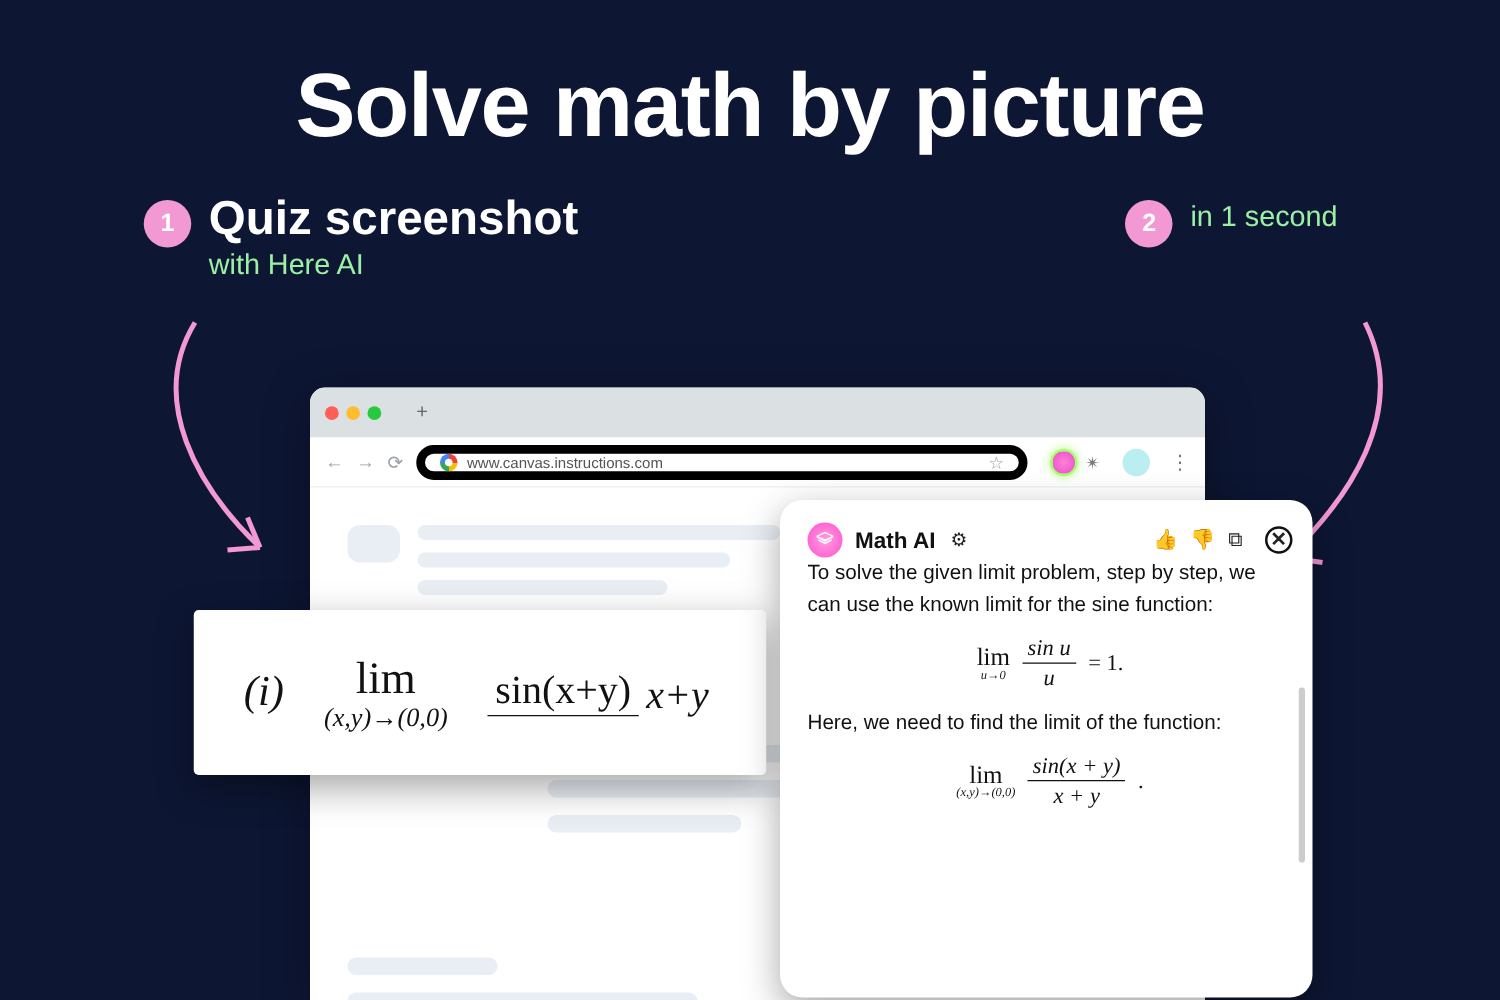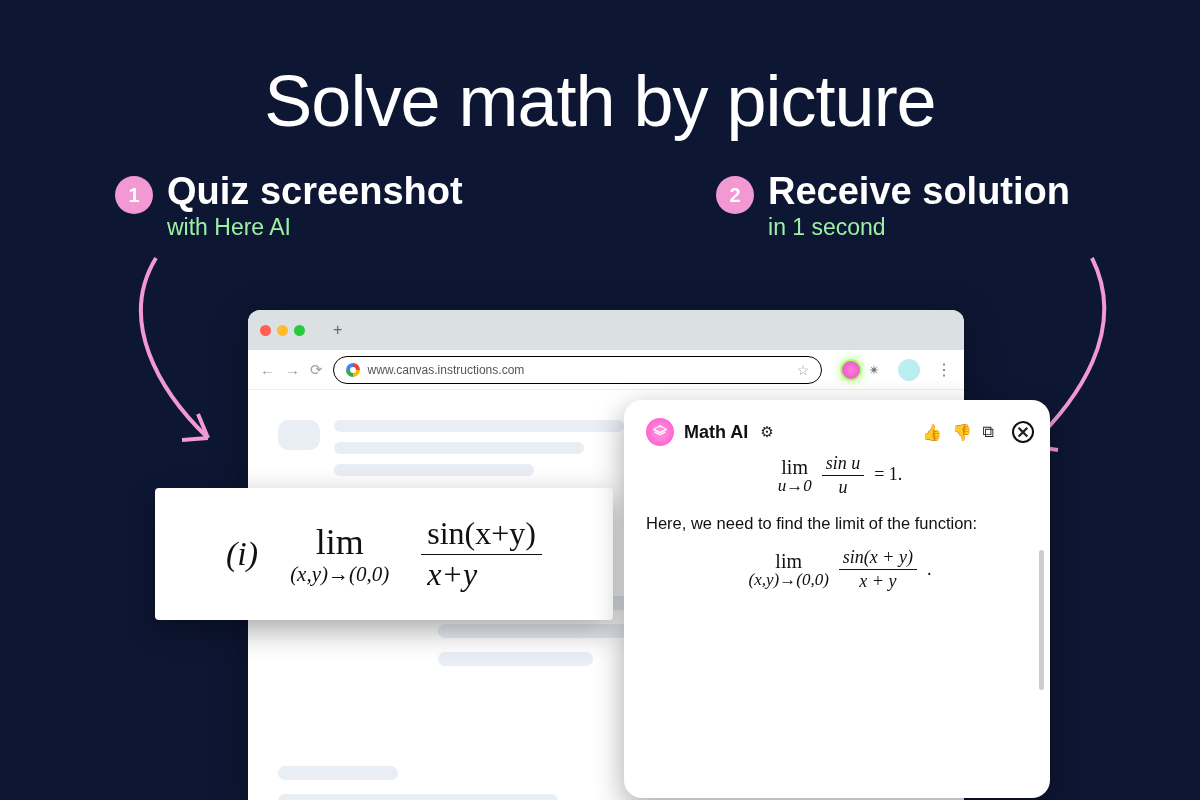--- a/index.html
+++ b/index.html
@@ -7,23 +7,23 @@
     width: 1200px;
     height: 800px;
     background: #0d1633;
     font-family: -apple-system, BlinkMacSystemFont, 'Segoe UI', sans-serif;
     overflow: hidden;
     position: relative;
   }
   .hero-title {
     color: #fff;
     font-size: 72px;
-    font-weight: 400;
+    font-weight: 700;
     text-align: center;
-    padding-top: 60px;
+    padding-top: 44px;
     letter-spacing: -1px;
   }
   .steps {
     display: flex;
     justify-content: space-between;
     padding: 30px 130px 0 115px;
   }
   .step { display: flex; align-items: flex-start; gap: 14px; }
   .step-num {
     width: 38px; height: 38px;
@@ -83,21 +83,21 @@
   .tab-x { color: #888; font-size: 13px; }
   .tab-plus { color: #666; margin-left: 14px; font-size: 16px; }
   .navbar {
     height: 40px; background: #fff;
     border-bottom: 1px solid #eee;
     display: flex; align-items: center; padding: 0 12px; gap: 10px;
   }
   .navbtn { color: #9aa0a6; font-size: 15px; }
   .url {
     flex: 1; height: 28px;
-    border: 1px solid #000000;
+    border: 7px solid #000000;
     border-radius: 14px;
     display: flex; align-items: center;
     padding: 0 12px; gap: 8px;
     font-size: 12px; color: #555;
   }
   .gicon {
     width: 14px; height: 14px;
     background: conic-gradient(#ea4335 0 90deg,#fbbc05 90deg 180deg,#34a853 180deg 270deg,#4285f4 270deg 360deg);
     border-radius: 50%;
     position: relative;
@@ -137,21 +137,21 @@
     border-radius: 4px;
     box-shadow: 0 10px 30px rgba(0,0,0,.35);
     display: flex; align-items: center; justify-content: center;
     font-family: 'Georgia','Times New Roman',serif;
   }
   .math-expr { display: flex; align-items: center; gap: 32px; font-size: 32px; color: #111; }
   .ilabel { font-style: italic; font-size: 34px; }
   .lim-block { display: flex; flex-direction: column; align-items: center; line-height: 1; }
   .lim-top { font-size: 36px; }
   .lim-sub { font-size: 21px; font-style: italic; margin-top: 4px; }
-  .frac { display: inline-flex; flex-direction: column; align-items: flex-start; line-height: 1.05; }
+  .frac { display: inline-flex; flex-direction: row; align-items: center; line-height: 1.05; }
   .frac .num { border-bottom: 1.5px solid #111; padding: 0 6px 3px; }
   .frac .den { padding: 3px 6px 0; font-style: italic; }
 
   
   .panel {
     position: absolute;
     left: 624px; top: 400px;
     width: 426px; height: 398px;
     background: #fff;
     border-radius: 18px;
@@ -177,21 +177,21 @@
   .eqn {
     text-align: center;
     font-family: 'Georgia','Times New Roman', serif;
     font-style: italic;
     margin: 8px 0 14px;
     display: flex; justify-content: center; align-items: center; gap: 10px;
     font-size: 18px;
   }
   .eqn .lim-block2 { display: inline-flex; flex-direction: column; align-items: center; font-style: normal; line-height: 1; }
   .eqn .lim-top2 { font-size: 20px; }
-  .eqn .lim-sub2 { font-size: 17px; font-style: italic; }
+  .eqn .lim-sub2 { font-size: 10px; font-style: italic; }
   .frac2 { display: inline-flex; flex-direction: column; align-items: center; line-height:1.05; font-style: normal;}
   .frac2 .num2 { border-bottom: 1.3px solid #111; padding: 0 4px 2px; font-style: italic;}
   .frac2 .den2 { padding: 2px 4px 0; font-style: italic;}
   .scroll-hint {
     position: absolute; right: 6px; top: 150px;
     width: 5px; height: 140px; background: #ccc; border-radius: 3px;
   }
 </style>
 </head>
 <body>
@@ -202,21 +202,20 @@
   <div class="step">
     <div class="step-num">1</div>
     <div class="step-text">
       <div class="t1">Quiz screenshot</div>
       <div class="t2">with Here AI</div>
     </div>
   </div>
   <div class="step">
     <div class="step-num">2</div>
     <div class="step-text">
-      <div class="t1">Receive solution</div>
       <div class="t2">in 1 second</div>
     </div>
   </div>
 </div>
 
 <svg class="arrow-left" width="120" height="210">
   <path d="M 28 8 C -10 70, 30 140, 80 188"></path>
   <path d="M 80 188 l -10 -24 M 80 188 l -26 2"></path>
 </svg>
 <svg class="arrow-right" width="120" height="220">
@@ -294,20 +293,21 @@
     <span class="panel-title">Math AI</span>
     <span class="panel-gear">⚙</span>
     <div class="panel-icons">
       <span>👍</span>
       <span>👎</span>
       <span>⧉</span>
       <span class="close-btn">✕</span>
     </div>
   </div>
   <div class="panel-body">
+    <p>To solve the given limit problem, step by step, we can use the known limit for the sine function:</p>
     <div class="eqn">
       <span class="lim-block2">
         <span class="lim-top2">lim</span>
         <span class="lim-sub2">u→0</span>
       </span>
       <span class="frac2">
         <span class="num2">sin u</span>
         <span class="den2">u</span>
       </span>
       <span style="font-style:normal;">= 1.</span>

